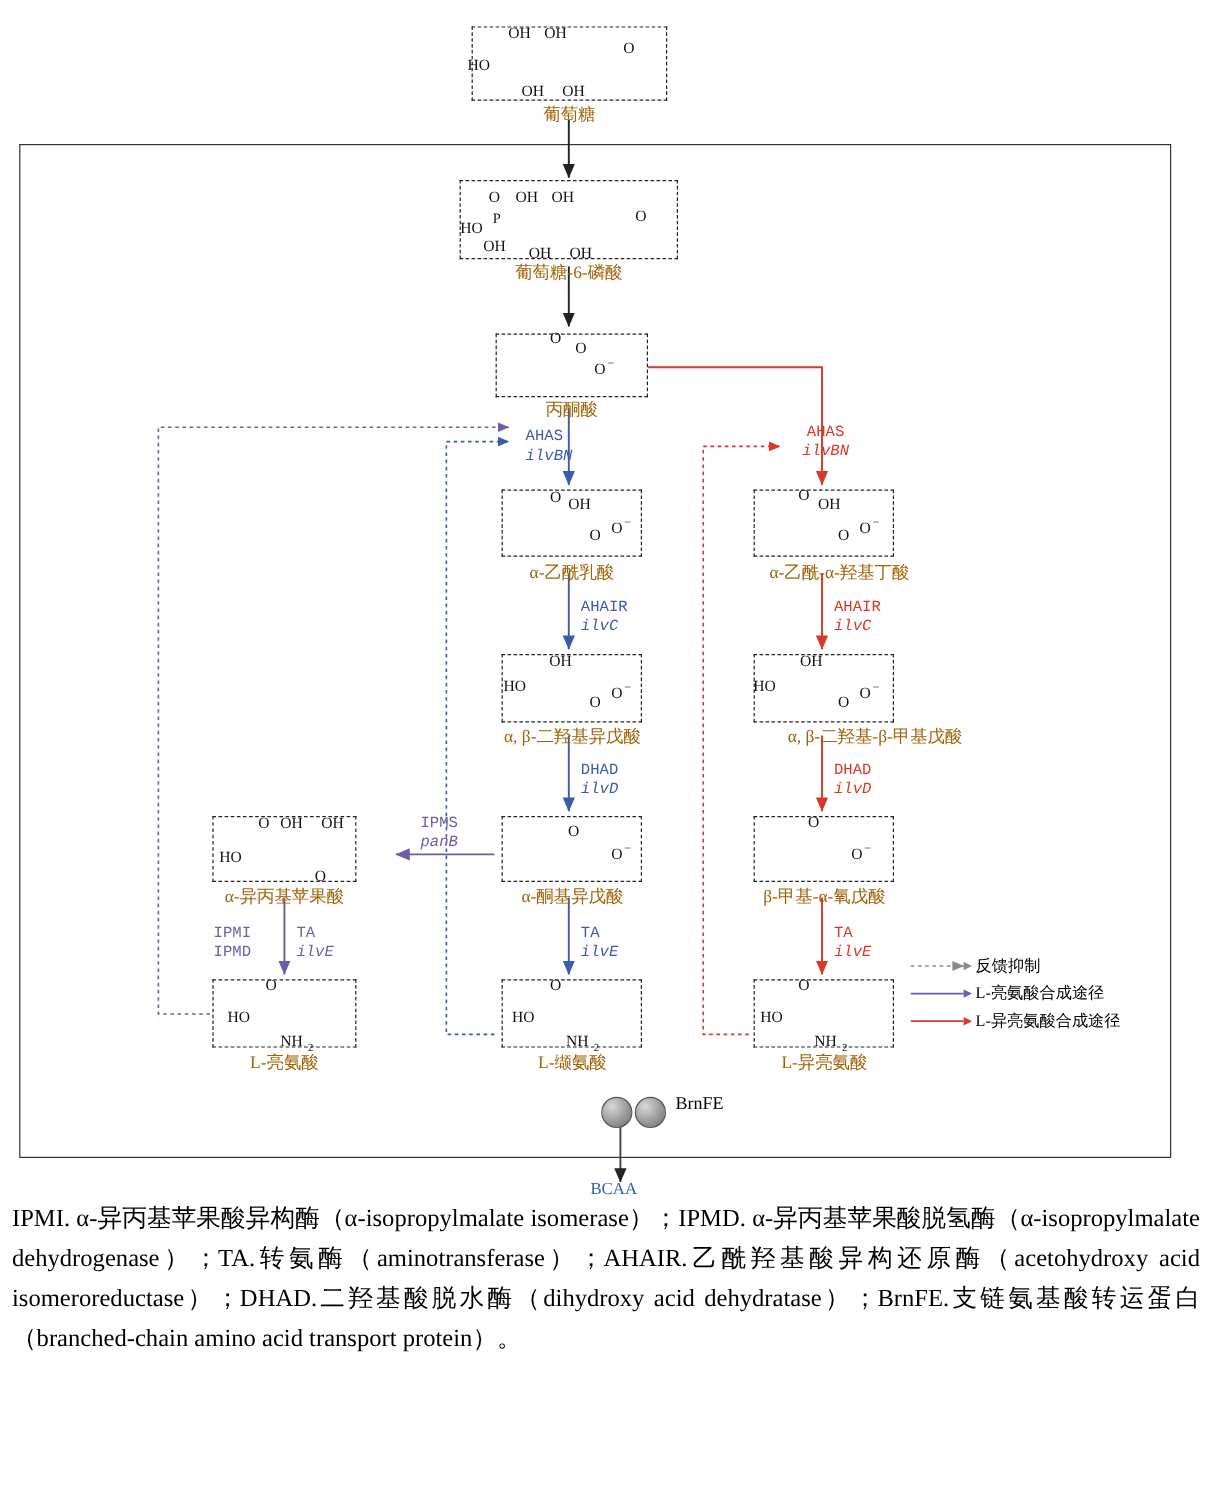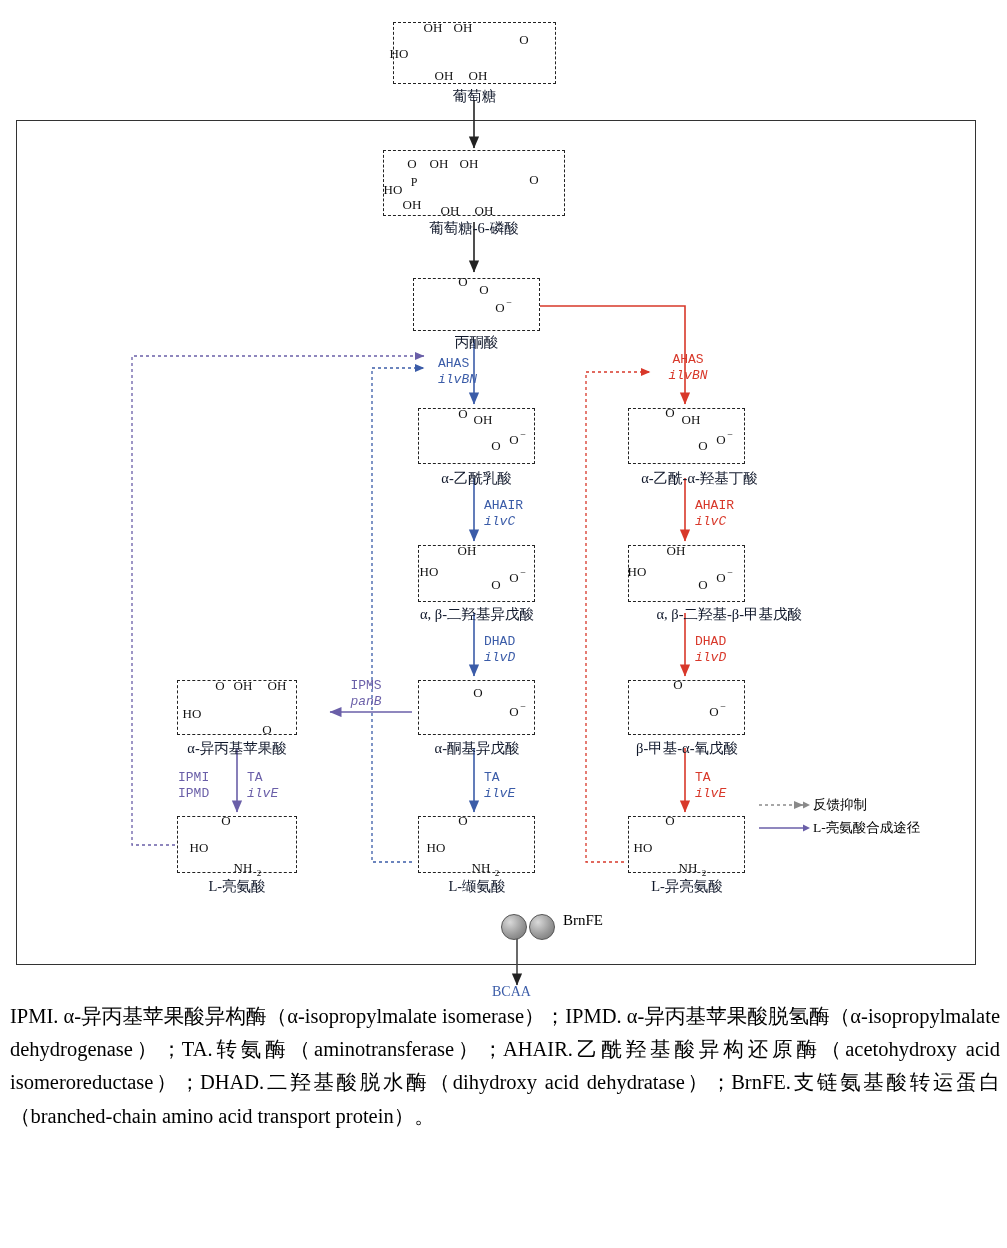--- a/index.html
+++ b/index.html
@@ -33,21 +33,21 @@
     border: 1.4px dashed #222;
     background: #fff;
     box-sizing: border-box;
   }
   .node-label {
     position: absolute;
     text-align: center;
     font-size: 14.5px;
     line-height: 1.15;
     font-family: "Liberation Serif", serif;
-    color: #0f172a;
+    color: #a16207;
     white-space: nowrap;
   }
   .enz {
     position: absolute;
     text-align: center;
     font-size: 13px;
     line-height: 1.2;
     white-space: nowrap;
     font-family: Liberation Mono, monospace;
   }
@@ -487,20 +487,29 @@
     </div>
     <div class="legend-row">
       <span class="legend-key">
         <svg width="56" height="14" viewBox="0 0 56 14">
           <line x1="2" y1="7" x2="46" y2="7" stroke="#6a5fa8" stroke-width="1.4"></line>
           <path d="M46,3.5 L53,7 L46,10.5 z" fill="#6a5fa8"></path>
         </svg>
       </span>
       <span class="legend-label">L-亮氨酸合成途径</span>
     </div>
+    <div class="legend-row">
+      <span class="legend-key">
+        <svg width="56" height="14" viewBox="0 0 56 14">
+          <line x1="2" y1="7" x2="46" y2="7" stroke="#d8382a" stroke-width="1.4"></line>
+          <path d="M46,3.5 L53,7 L46,10.5 z" fill="#d8382a"></path>
+        </svg>
+      </span>
+      <span class="legend-label">L-异亮氨酸合成途径</span>
+    </div>
   </div>
 
   <div class="transporter" style="left:501px; top:914px;"></div>
   <div class="transporter" style="left:529px; top:914px;"></div>
   <div class="brnfe-label" style="left:563px; top:912px;">BrnFE</div>
   <div class="bcaa-label" style="left:492px; top:984px;">BCAA</div>
 
   <div class="caption">IPMI. α-异丙基苹果酸异构酶（α-isopropylmalate isomerase）；IPMD. α-异丙基苹果酸脱氢酶（α-isopropylmalate dehydrogenase）；TA.转氨酶（aminotransferase）；AHAIR.乙酰羟基酸异构还原酶（acetohydroxy acid isomeroreductase）；DHAD.二羟基酸脱水酶（dihydroxy acid dehydratase）；BrnFE.支链氨基酸转运蛋白（branched-chain amino acid transport protein）。</div>
 
 </div>

